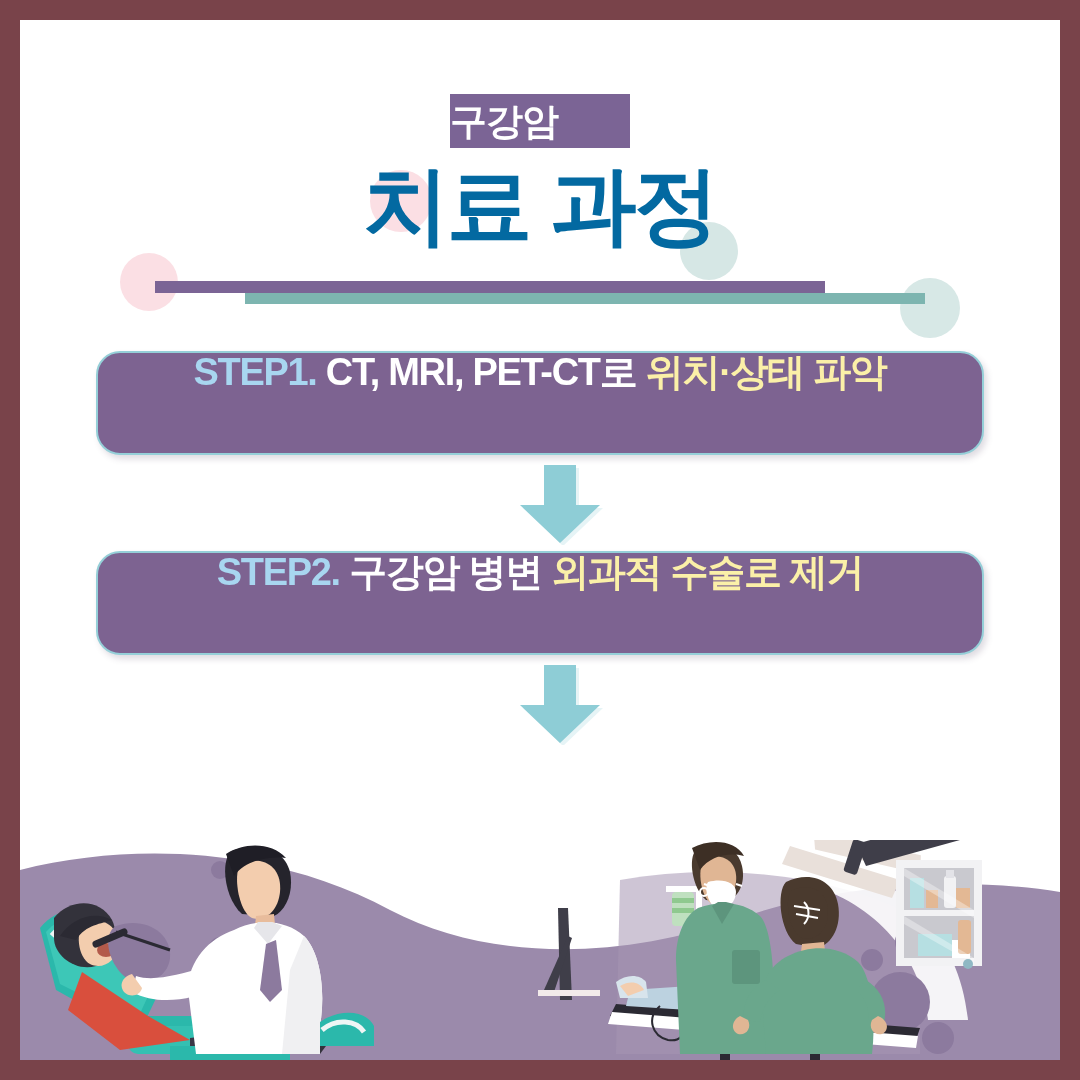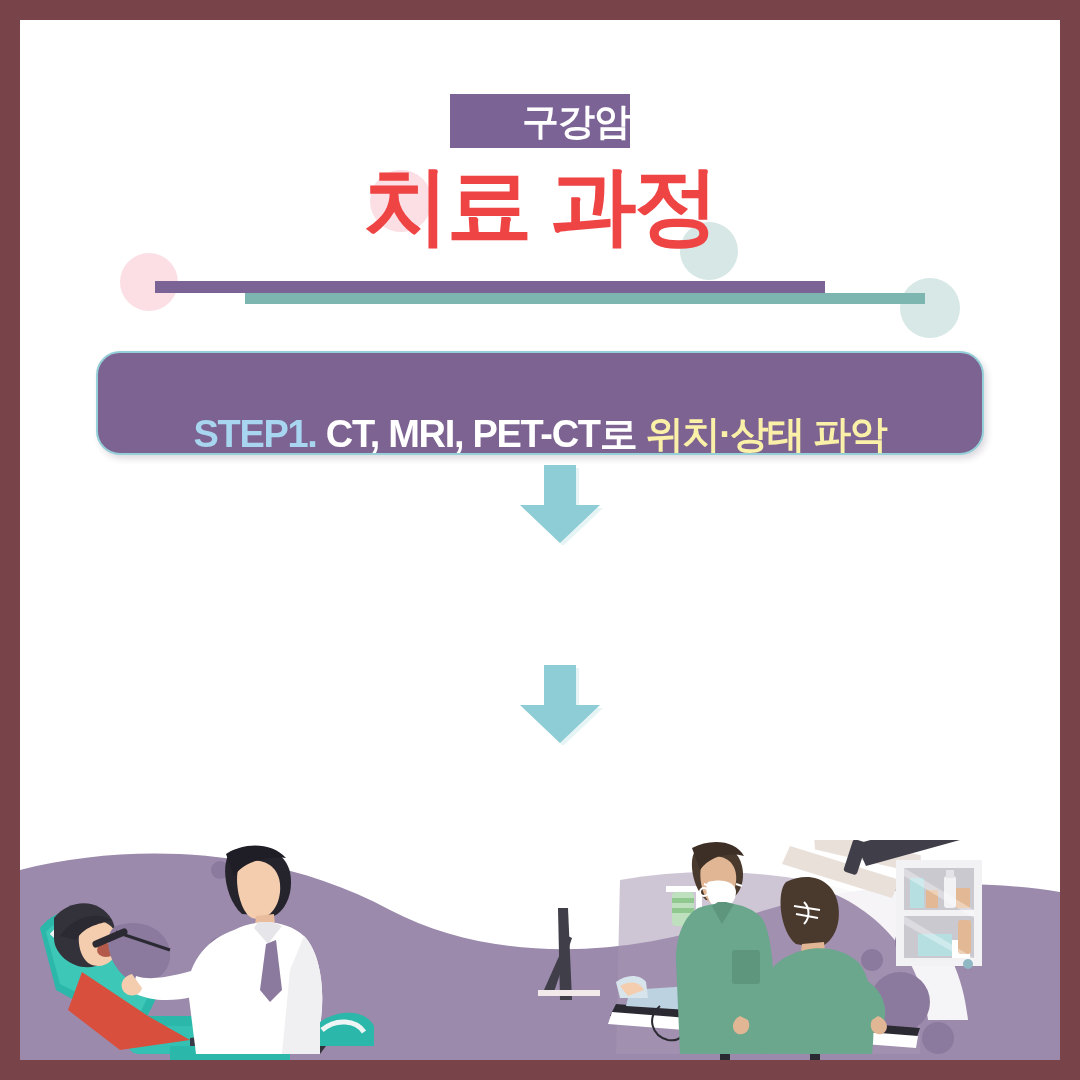--- a/index.html
+++ b/index.html
@@ -21,43 +21,43 @@
   .deco-pink-1 { left:350px; top:150px; width:62px; height:62px; background:#fbdfe4; }
   .deco-pink-2 { left:100px; top:233px; width:58px; height:58px; background:#fbdfe4; }
   .deco-teal-1 { left:660px; top:202px; width:58px; height:58px; background:#d6e7e5; }
   .deco-teal-2 { left:880px; top:258px; width:60px; height:60px; background:#d7e8e6; }
 
   
   .badge {
     position:absolute; left:430px; top:74px;
     width:180px; height:54px;
     background:#7b6495;
-    display:flex; align-items:center; justify-content:flex-end;
+    display:flex; align-items:center; justify-content:flex-start;
   }
   .badge span {
     color:#ffffff; font-size:37px; font-weight:bold;
     letter-spacing:-1px; line-height:1;
   }
   .main-title {
     position:absolute; left:0; top:140px; width:1040px;
     text-align:center;
-    font-size:86px; font-weight:bold; color:#ef4444;
+    font-size:86px; font-weight:bold; color:#0369a1;
     letter-spacing:-3px; line-height:1.05;
   }
   .bar { position:absolute; }
   .bar-purple { left:135px; top:261px; width:670px; height:12px; background:#7b6495; }
   .bar-teal   { left:225px; top:273px; width:680px; height:11px; background:#7db5b0; }
 
   
   .step {
     position:absolute; left:76px; width:888px; height:104px;
     background:#7d6391;
     border:2px solid #95cfd8;
     border-radius:24px;
-    display:flex; align-items:flex-end; justify-content:center;
+    display:flex; align-items:flex-start; justify-content:center;
     box-shadow:3px 4px 6px rgba(80,60,95,0.18);
   }
   .step-1 { top:331px; }
   .step-2 { top:531px; }
   .step-3 { top:731px; }
   .step-text {
     font-size:38px; font-weight:bold; letter-spacing:-1.3px;
     white-space:nowrap; line-height:1;
   }
   .t-blue   { color:#a8d6f0; }
@@ -97,20 +97,27 @@
     </div>
   </div>
 
   <div class="arrow arrow-1">
     <svg viewBox="0 0 88 80" width="88" height="80">
       <polygon points="28,0 60,0 60,40 84,40 44,78 4,40 28,40" fill="#8ecdd6" transform="translate(3,3)" opacity="0.22"></polygon>
       <polygon points="28,0 60,0 60,40 84,40 44,78 4,40 28,40" fill="#8ecdd6"></polygon>
     </svg>
   </div>
 
+  <div class="step step-2">
+    <div class="step-text">
+      <span class="t-blue">STEP2.</span>
+      <span class="t-white">구강암 병변</span>
+      <span class="t-yellow">외과적 수술로 제거</span>
+    </div>
+  </div>
 
   <div class="arrow arrow-2">
     <svg viewBox="0 0 88 80" width="88" height="80">
       <polygon points="28,0 60,0 60,40 84,40 44,78 4,40 28,40" fill="#8ecdd6" transform="translate(3,3)" opacity="0.22"></polygon>
       <polygon points="28,0 60,0 60,40 84,40 44,78 4,40 28,40" fill="#8ecdd6"></polygon>
     </svg>
   </div>
 
 
   <div class="illus">

